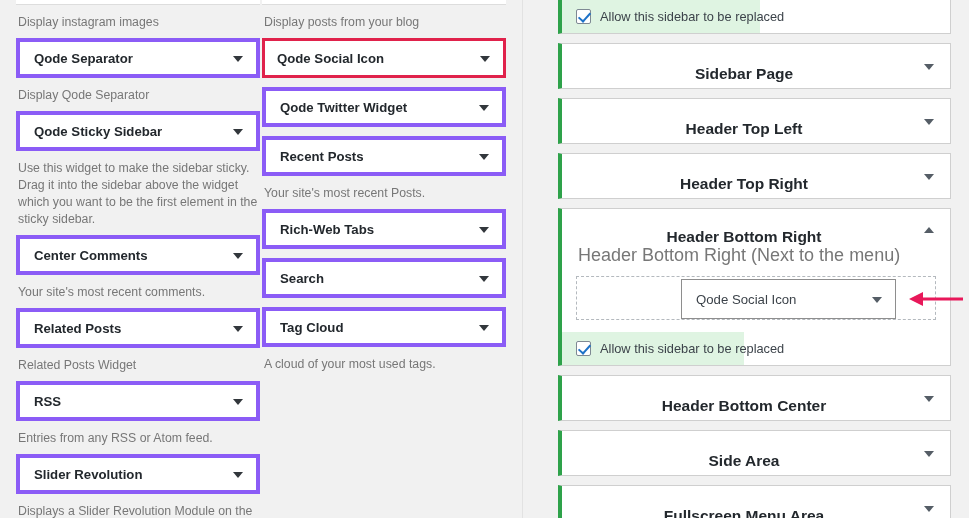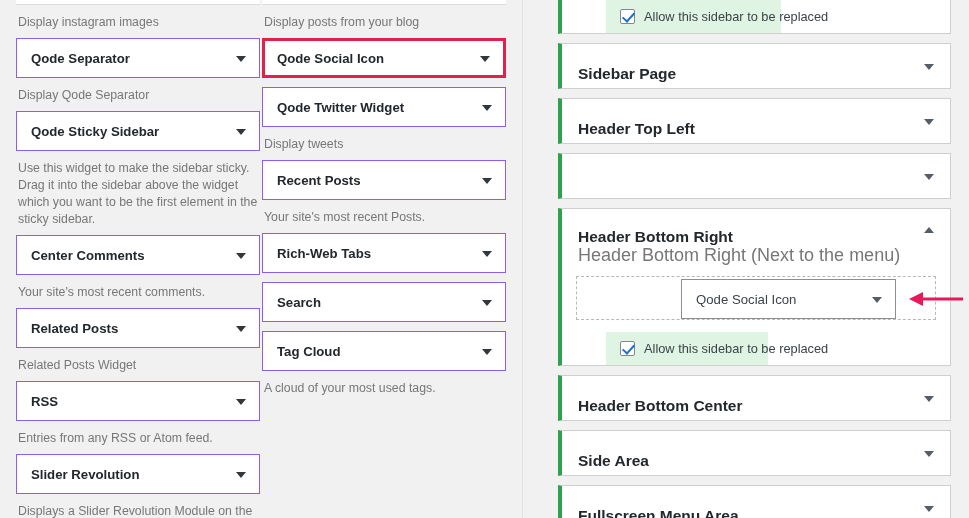--- a/index.html
+++ b/index.html
@@ -38,21 +38,21 @@
     font-size: 12.3px;
     line-height: 17px;
     color: #777777;
     padding: 0 2px 7px 2px;
   }
 
   .widget-select {
     position: relative;
     height: 40px;
     background: #ffffff;
-    border: 1px solid #8b5cf6;
+    border: 4px solid #8b5cf6;
     display: flex;
     align-items: center;
     padding: 0 34px 0 14px;
     margin-bottom: 9px;
     cursor: pointer;
   }
   .widget-select .wtitle {
     font-size: 13.2px;
     font-weight: bold;
     color: #23282d;
@@ -101,20 +101,21 @@
     border-top: none;
   }
 
   .sb-head {
     position: relative;
     display: flex;
     align-items: center;
     height: 44px;
     padding: 16px 40px 0 16px;
     cursor: pointer;
+    justify-content: center;
   }
   .sb-head.expanded { height: 40px; padding-bottom: 0; }
   .sb-title {
     font-size: 15.5px;
     font-weight: bold;
     color: #23282d;
   }
   .sb-toggle {
     position: absolute; right: 16px; top: 50%;
     margin-top: -2px;
@@ -166,21 +167,20 @@
   }
 
   
   .allow-row {
     position: relative;
     height: 33px;
     display: flex;
     align-items: center;
     padding-left: 14px;
     background: linear-gradient(to right, #dff4e2 0%, #dff4e2 47%, #ffffff 47%, #ffffff 100%);
-    margin-left: 44px;
   }
   .allow-row.full {
     background: linear-gradient(to right, #dff4e2 0%, #dff4e2 51%, #ffffff 51%, #ffffff 100%);
   }
   .cbox {
     width: 15px; height: 15px;
     border: 1px solid #7e8993;
     background: #ffffff;
     border-radius: 2px;
     position: relative;
@@ -259,21 +259,20 @@
       <div class="widget-select highlighted">
         <span class="wtitle">Qode Social Icon</span>
         <span class="caret-down"></span>
       </div>
 
       <div class="widget-select">
         <span class="wtitle">Qode Twitter Widget</span>
         <span class="caret-down"></span>
       </div>
 
-      <div class="widget-desc">Display tweets</div>
       <div class="widget-select">
         <span class="wtitle">Recent Posts</span>
         <span class="caret-down"></span>
       </div>
 
       <div class="widget-desc">Your site's most recent Posts.</div>
       <div class="widget-select">
         <span class="wtitle">Rich-Web Tabs</span>
         <span class="caret-down"></span>
       </div>
@@ -312,20 +311,21 @@
 
     <div class="sidebar-box">
       <div class="sb-head">
         <span class="sb-title">Header Top Left</span>
         <span class="sb-toggle down"></span>
       </div>
     </div>
 
     <div class="sidebar-box">
       <div class="sb-head">
+        <span class="sb-title">Header Top Right</span>
         <span class="sb-toggle down"></span>
       </div>
     </div>
 
     <div class="sidebar-box">
       <div class="sb-head expanded">
         <span class="sb-title">Header Bottom Right</span>
         <span class="sb-toggle up"></span>
       </div>
       <div class="sb-subtitle">Header Bottom Right (Next to the menu)</div>

